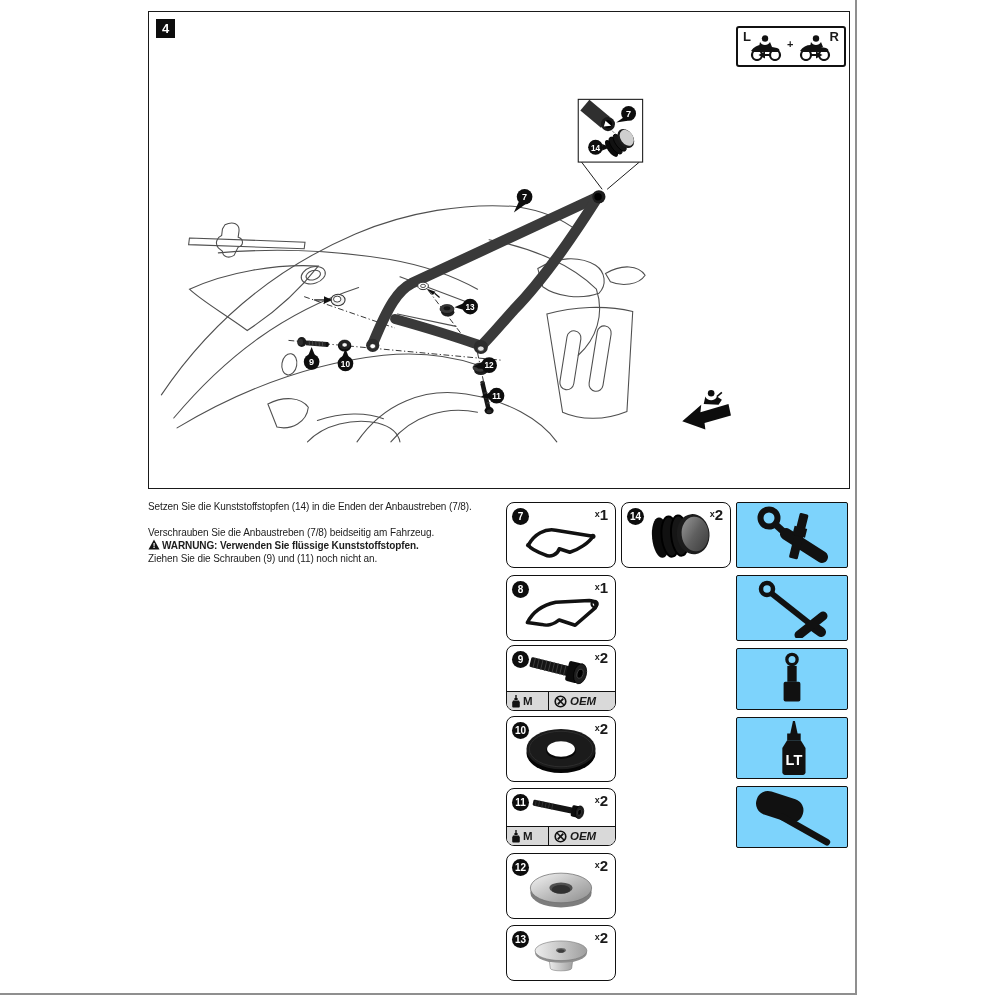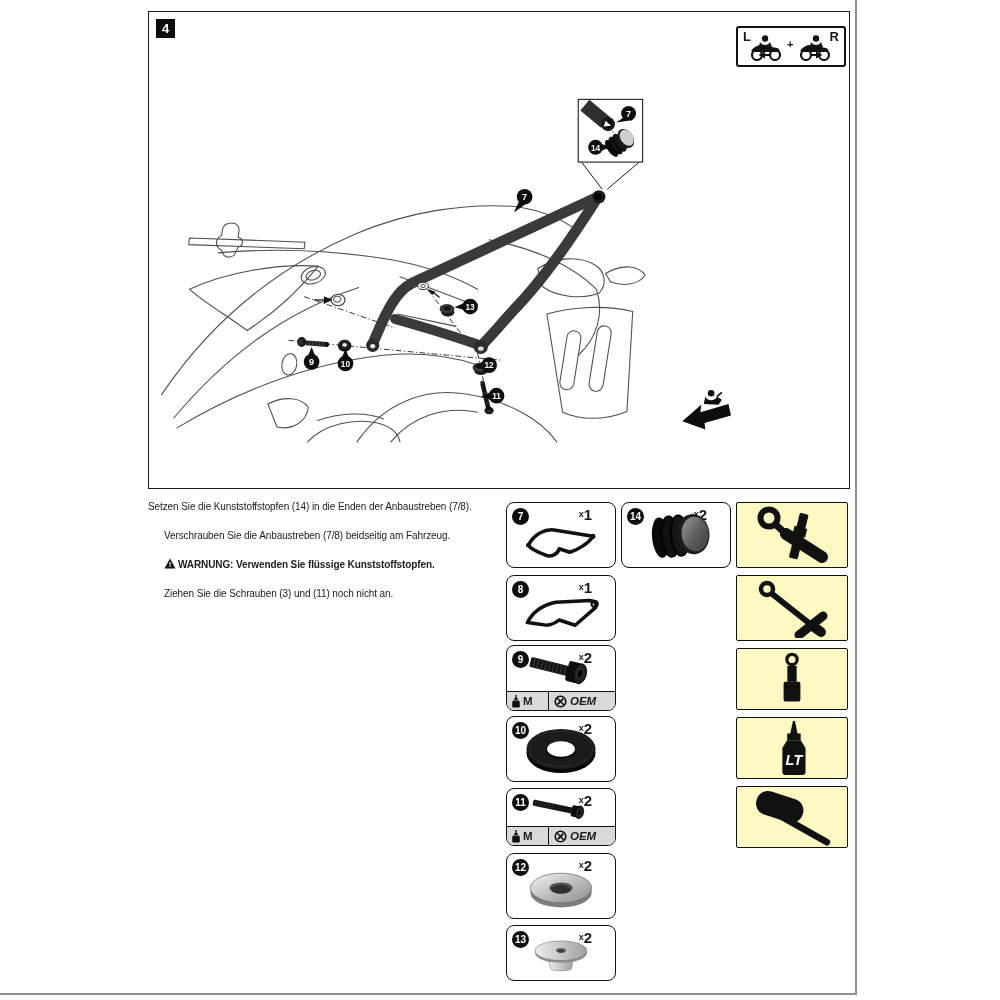--- a/index.html
+++ b/index.html
@@ -17,38 +17,38 @@
   .lr-box{position:absolute;right:3px;top:14px;width:106px;height:37px;border:2px solid #111;border-radius:3px;background:#fff;}
   .lr-box .ltr{position:absolute;font-weight:bold;font-size:13px;top:1px;}
   .lr-box .l{left:5px;} .lr-box .r{right:5px;}
   .lr-box .plus{position:absolute;left:49px;top:10px;font-weight:bold;font-size:11px;}
   .lr-box svg{position:absolute;top:6px;}
   .lr-box .bike-l{left:10px;} .lr-box .bike-r{left:59px;}
 
   .instructions{position:absolute;left:148px;top:500px;width:378px;font-size:10px;line-height:13px;
     letter-spacing:-0.1px;color:#1c1c1c;}
   .instructions .p1{margin:0 0 13px 0;}
-  .instructions p{margin:16px;}
+  .instructions p{margin:0;}
   .warn{font-weight:bold;}
   .warn svg{vertical-align:-1px;margin-right:2px;}
 
   .pbox{position:absolute;width:110px;background:#fff;border:1.5px solid #111;border-radius:8px;overflow:hidden;box-sizing:border-box;}
   .pnum{position:absolute;left:5px;top:5px;width:17px;height:17px;border-radius:50%;background:#0d0d0d;color:#fff;
     font-size:10px;font-weight:bold;display:flex;align-items:center;justify-content:center;}
-  .pqty{position:absolute;right:23px;top:3px;}
+  .pqty{position:absolute;right:7px;top:3px;}
   .pqty i{font-style:normal;font-size:9px;font-weight:bold;vertical-align:3px;}
   .pqty b{font-size:15px;font-weight:bold;}
   .picon{position:absolute;left:50%;transform:translateX(-50%);}
   .band{position:absolute;left:0;right:0;bottom:0;height:18px;background:#d9d9d9;border-top:1.5px solid #111;display:flex;}
   .bcell{display:flex;align-items:center;gap:3px;padding-left:5px;font-size:11.5px;font-weight:bold;}
   .bcell.bl{width:36px;border-right:1.5px solid #111;}
   .bcell.br{flex:1;font-style:italic;}
 
-  .tbox{position:absolute;width:112px;background:#fef9c3;border:1.5px solid #111;border-radius:2px;box-sizing:border-box;
-    display:flex;align-items:center;justify-content:center;font-style:italic;}
+  .tbox{position:absolute;width:112px;background:#7dd3fc;border:1.5px solid #111;border-radius:2px;box-sizing:border-box;
+    display:flex;align-items:center;justify-content:center;}
 </style>
 </head>
 <body>
 
 <div class="page">
   <div class="edge-v"></div>
   <div class="edge-h"></div>
 
   <div class="fig">
     <svg class="scene" width="700" height="476" viewBox="148 11 848 487">
@@ -237,21 +237,21 @@
     </div>
   </div>
 
   <div class="instructions">
     <p class="p1">Setzen Sie die Kunststoffstopfen (14) in die Enden der Anbaustreben (7/8).</p>
     <p>Verschrauben Sie die Anbaustreben (7/8) beidseitig am Fahrzeug.</p>
     <p class="warn"><svg width="12" height="11" viewBox="0 0 12 11">
           <path d="M6,0.5 L11.5,10.5 H0.5 Z" fill="#111"></path>
           <text x="6" y="9.2" font-size="8" fill="#fff" text-anchor="middle" font-weight="bold">!</text>
         </svg><b>WARNUNG:</b><span> Verwenden Sie flüssige Kunststoffstopfen.</span></p>
-    <p>Ziehen Sie die Schrauben (3) und (11) noch nicht an.</p>
+    <p>Ziehen Sie die Schrauben (9) und (11) noch nicht an.</p>
   </div>
 
   <div class="pbox" style="left:506px;top:502px;height:66px">
     <span class="pnum">7</span>
     <span class="pqty"><i>x</i><b>1</b></span>
     <svg class="picon" style="bottom:5px" width="96" height="46" viewBox="0 0 100 52">
       <path d="M13,33 C20,20 32,14 44,16 L86,23 C82,30 70,38 60,41 L48,37 C46,44 38,47 32,44 C24,41 16,38 13,33 Z" fill="none" stroke="#111" stroke-width="4" stroke-linejoin="round"></path>
       <circle cx="86" cy="23" r="3" fill="#111"></circle>
         <circle cx="13" cy="33" r="2.5" fill="#111"></circle>
     </svg>

